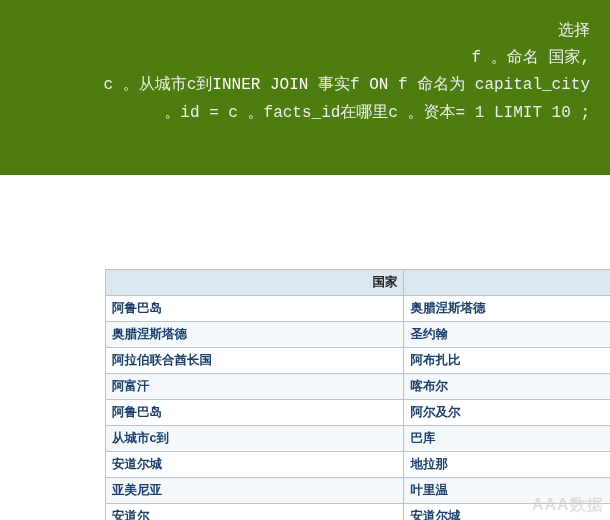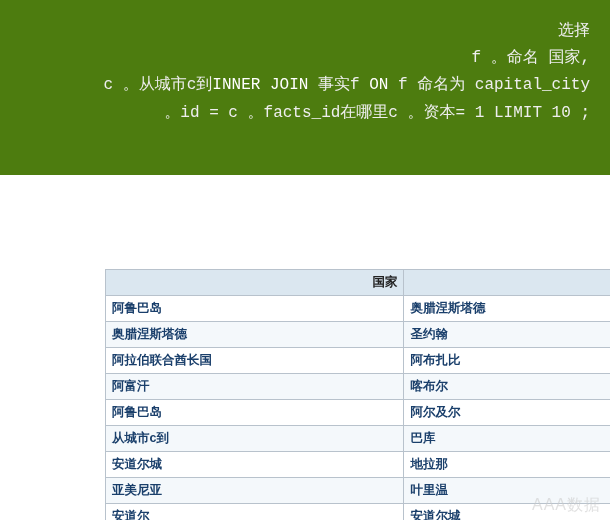--- a/index.html
+++ b/index.html
@@ -48,21 +48,21 @@
   }
   tbody tr:nth-child(even) td{ background:#f4f8fb; }
   tbody tr:nth-child(odd) td{ background:#fff; }
   tbody td{ color:#1a3f6b; }
   td.col1{ width:300px; }
   td.col2{ width:260px; }
   .watermark{
     position:absolute;
     left:532px; top:495px;
     font-size:16px;
-    font-weight:normal;
+    font-weight:bold;
     color:rgba(200,200,200,0.55);
     letter-spacing:1px;
     pointer-events:none;
   }
 </style>
 </head>
 <body>
 
 <div class="code-block"><span>选择</span>
 <span>    f 。命名 国家,</span>

